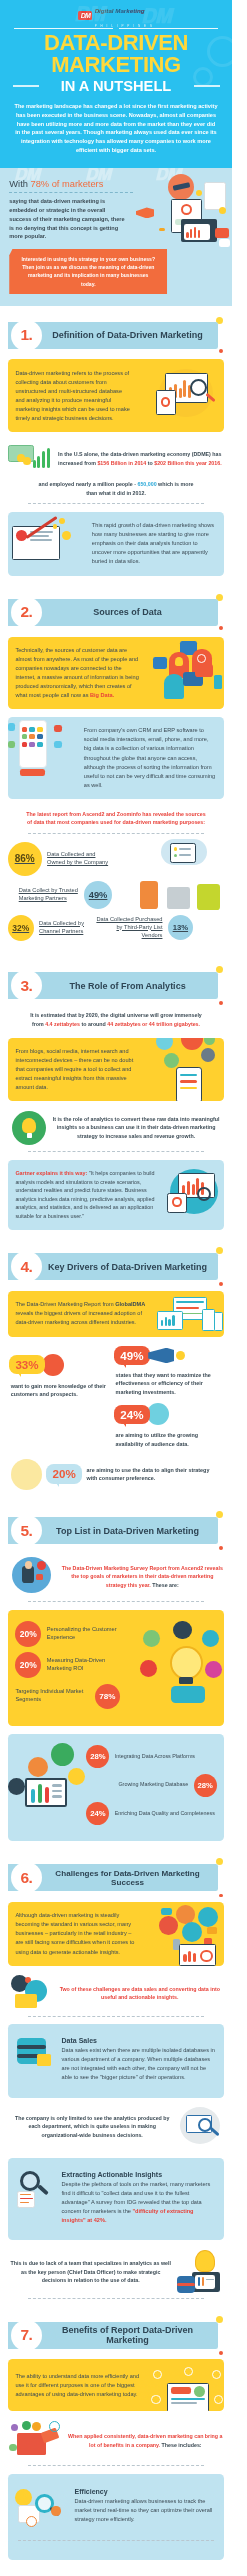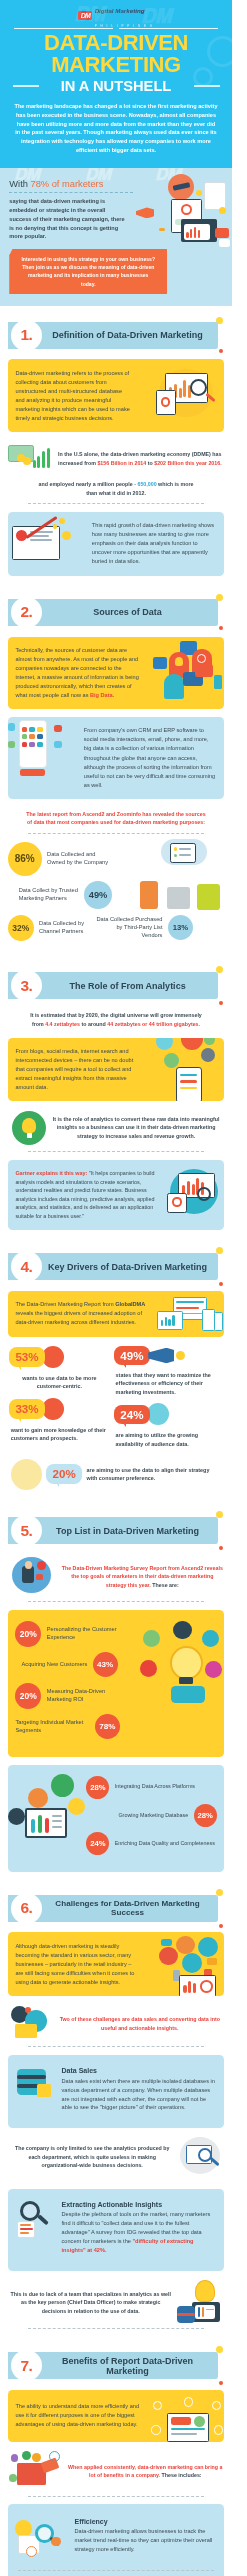--- a/index.html
+++ b/index.html
@@ -129,21 +129,21 @@
   .right { margin-left: auto; }
 
   .note {
     text-align: center; font-size: 5.3px; line-height: 1.6; font-weight: 700;
     color: #3b4a54; padding: 7.7px 23px 6.2px;
   }
   .note.red { color: #e8423a; }
   .dashline { border-top: 0.8px dashed #b9c6ce; margin: 0 20px; }
 
   
-  .stats { position: relative; padding: 7.7px 0 3.1px; }
+  .stats { position: relative; padding: 7.7px 0 3.1px; text-decoration: underline; }
   .statrow { display: flex; align-items: center; gap: 5.4px; margin-bottom: 5.4px; }
   .circ {
     border-radius: 50%; display: flex; align-items: center; justify-content: center;
     font-weight: 900; color: #fff; flex: none;
   }
   .c-yellow { background: #ffd02e; color: #5a4a12; }
   .c-blue { background: #9fd4e8; color: #2e4554; }
   .c-orange { background: #ef5a3a; color: #fff; }
   .stat-label { font-size: 5.7px; line-height: 1.4; color: #3b4a54; }
 
@@ -498,27 +498,20 @@
         <div class="mon" style="left:45px;top:12.4px;width:12.4px;height:22px;border-color:#2fb3c9;"></div>
         <div class="mon" style="left:57px;top:15.5px;width:8.5px;height:18.6px;border-color:#2fb3c9;"></div>
       </div>
       <p class="ctext w66">
         <span>The Data-Driven Marketing Report from </span><b>GlobalDMA</b><span> reveals the biggest drivers of increased adoption of data-driven marketing across different industries.</span>
       </p>
     </div>
 
     <div style="display:flex;gap:4.6px;padding:9.3px 1.5px 0;">
       <div style="width:48%;">
-        <div class="bubstat">
-          <div class="bubrow">
-            <div class="speech y">53%</div>
-            <div class="avatar" style="background:#ef5a3a;margin-left:-3.1px;"></div>
-          </div>
-          <div style="font-size:5.4px;line-height:1.5;font-weight:700;text-align:center;padding:4.6px 3.1px 0;">wants to use data to be more customer-centric.</div>
-        </div>
         <div class="bubstat" style="margin-top:7.7px;">
           <div class="bubrow">
             <div class="speech y">33%</div>
             <div class="avatar" style="background:#ef5a3a;margin-left:-3.1px;"></div>
           </div>
           <div style="font-size:5.4px;line-height:1.5;font-weight:700;padding:4.6px 1.5px 0;">want to gain more knowledge of their customers and prospects.</div>
         </div>
       </div>
       <div style="width:52%;">
         <div class="bubstat">
@@ -579,24 +572,20 @@
         <div class="cir" style="left:3.1px;top:9.3px;width:17px;height:17px;background:#7cc576;"></div>
         <div class="cir" style="left:62px;top:9.3px;width:17px;height:17px;background:#2fb3c9;"></div>
         <div class="cir" style="left:0;top:39px;width:17px;height:17px;background:#e8423a;"></div>
         <div class="cir" style="left:65px;top:40px;width:17px;height:17px;background:#d6439b;"></div>
         <div class="chip" style="left:31px;top:65px;width:34px;height:17px;background:#2fb3c9;border-radius:4.6px;"></div>
       </div>
 
       <div class="statrow">
         <div class="circ c-orange" style="width:26px;height:26px;font-size:8.5px;">20%</div>
         <div class="stat-label" style="max-width:77px;">Personalizing the Customer Experience</div>
-      </div>
-      <div class="statrow" style="padding-left:6.2px;">
-        <div class="stat-label" style="max-width:68px;">Acquiring New Customers</div>
-        <div class="circ c-orange" style="width:25px;height:25px;font-size:8.1px;">43%</div>
       </div>
       <div class="statrow">
         <div class="circ c-orange" style="width:26px;height:26px;font-size:8.5px;">20%</div>
         <div class="stat-label" style="max-width:77px;">Measuring Data-Driven Marketing ROI</div>
       </div>
       <div class="statrow">
         <div class="stat-label" style="max-width:74px;">Targeting Individual Market Segments</div>
         <div class="circ c-orange" style="width:25px;height:25px;font-size:8.1px;">78%</div>
       </div>
     </div>

